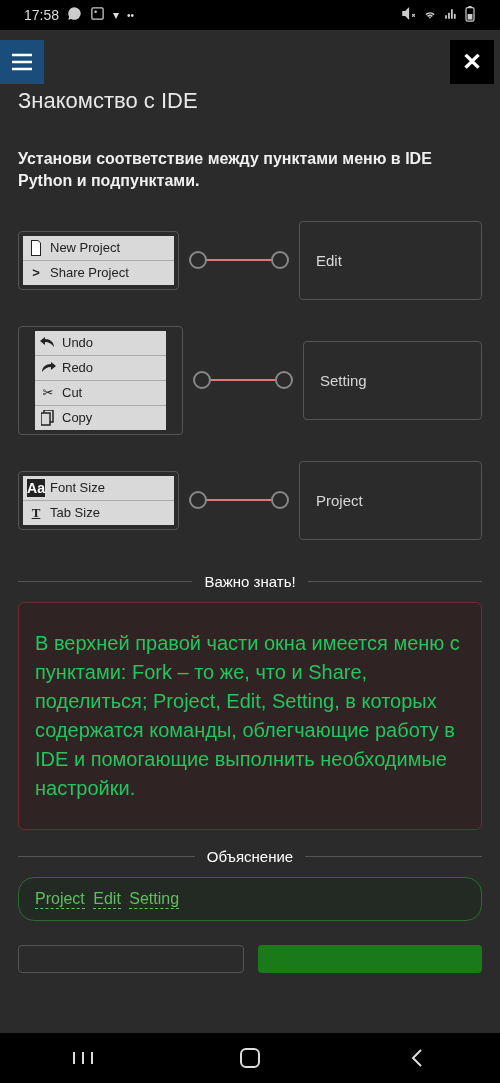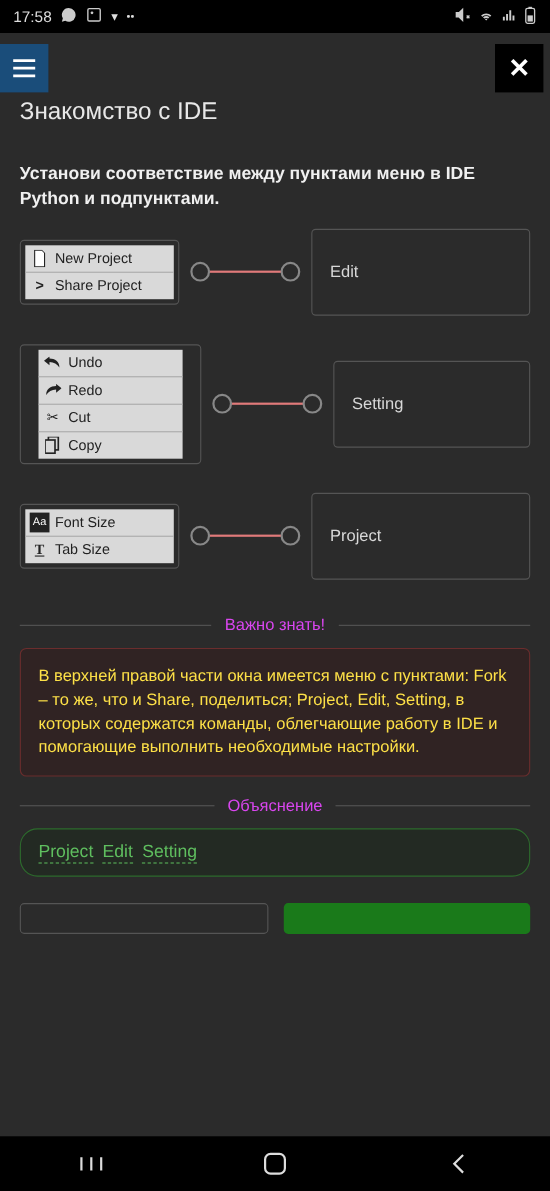--- a/index.html
+++ b/index.html
@@ -11,21 +11,21 @@
   font-family: -apple-system, Arial, sans-serif;
   overflow: hidden;
   position: relative;
 }
 .status-bar {
   height: 30px;
   background: #000;
   display: flex;
   align-items: center;
   justify-content: space-between;
-  padding: 0 12px;
+  padding: 0 24px;
   font-size: 14px;
   color: #ddd;
 }
 .status-left { display: flex; align-items: center; gap: 8px; }
 .status-right { display: flex; align-items: center; gap: 6px; }
 .status-right svg { fill: #ccc; }
 .header-bar {
   display: flex;
   justify-content: space-between;
   align-items: center;
@@ -39,30 +39,30 @@
 }
 .close-btn {
   width: 44px; height: 44px;
   background: #000;
   display: flex; align-items: center; justify-content: center;
   cursor: pointer;
   font-size: 24px; font-weight: bold; color: #fff;
 }
 .content { padding: 0 18px; }
 .page-title { font-size: 22px; font-weight: 400; color: #e8e8e8; margin-bottom: 34px; }
-.instruction { font-size: 16px; font-weight: 600; color: #f0f0f0; margin-bottom: 1px; line-height: 1.35; }
+.instruction { font-size: 16px; font-weight: 600; color: #f0f0f0; margin-bottom: 14px; line-height: 1.35; }
 .match-area { position: relative; }
 .match-row {
   display: flex;
   align-items: center;
   margin-bottom: 10px;
   min-height: 110px;
 }
 .left-card {
-  width: 145px;
+  width: 161px;
   border: 1px solid #555;
   border-radius: 4px;
   padding: 4px;
   background: #2b2b2b;
 }
 .mini-menu {
   background: #d9d9d9;
   color: #222;
   font-size: 13px;
   width: 100%;
@@ -113,28 +113,28 @@
   display: flex;
   align-items: center;
 }
 .section-divider {
   display: flex;
   align-items: center;
   margin: 18px 0 12px;
   gap: 12px;
 }
 .section-divider .line { flex: 1; height: 1px; background: #555; }
-.section-divider .label { font-size: 15px; color: #d946ef; }
+.section-divider .label { font-size: 15px; color: #ffffff; }
 .info-box {
   border: 1px solid #6b2d2d;
   border-radius: 6px;
-  padding: 14px 16px;
-  font-size: 15px;
+  padding: 26px 16px;
+  font-size: 20px;
   line-height: 1.45;
-  color: #fde047;
+  color: #22c55e;
   background: #302323;
 }
 .explain-box {
   border: 1px solid #2d6b2d;
   border-radius: 16px;
   padding: 12px 16px;
   font-size: 16px;
   color: #5fbf5f;
   background: #232a23;
 }
@@ -280,21 +280,21 @@
       </div>
       <div class="right-card">
           <span>Setting</span>
         </div>
     </div>
 
     <div class="match-row">
       <div class="left-card">
         <div class="mini-menu">
           <div class="mini-item">
-              <span class="mini-icon" style="background:#222;color:#fff;font-size:10px;font-weight:normal;padding:1px 2px">Aa</span>
+              <span class="mini-icon" style="background:#222;color:#fff;font-size:14px;font-weight:bold;padding:1px 2px">Aa</span>
               <span>Font Size</span>
             </div>
           <div class="mini-item">
               <span class="mini-icon" style="color:#222;font-family:serif;font-weight:bold;text-decoration:underline">T</span>
               <span>Tab Size</span>
             </div>
         </div>
       </div>
       <div class="connector">
         <div class="conn-line"></div>

